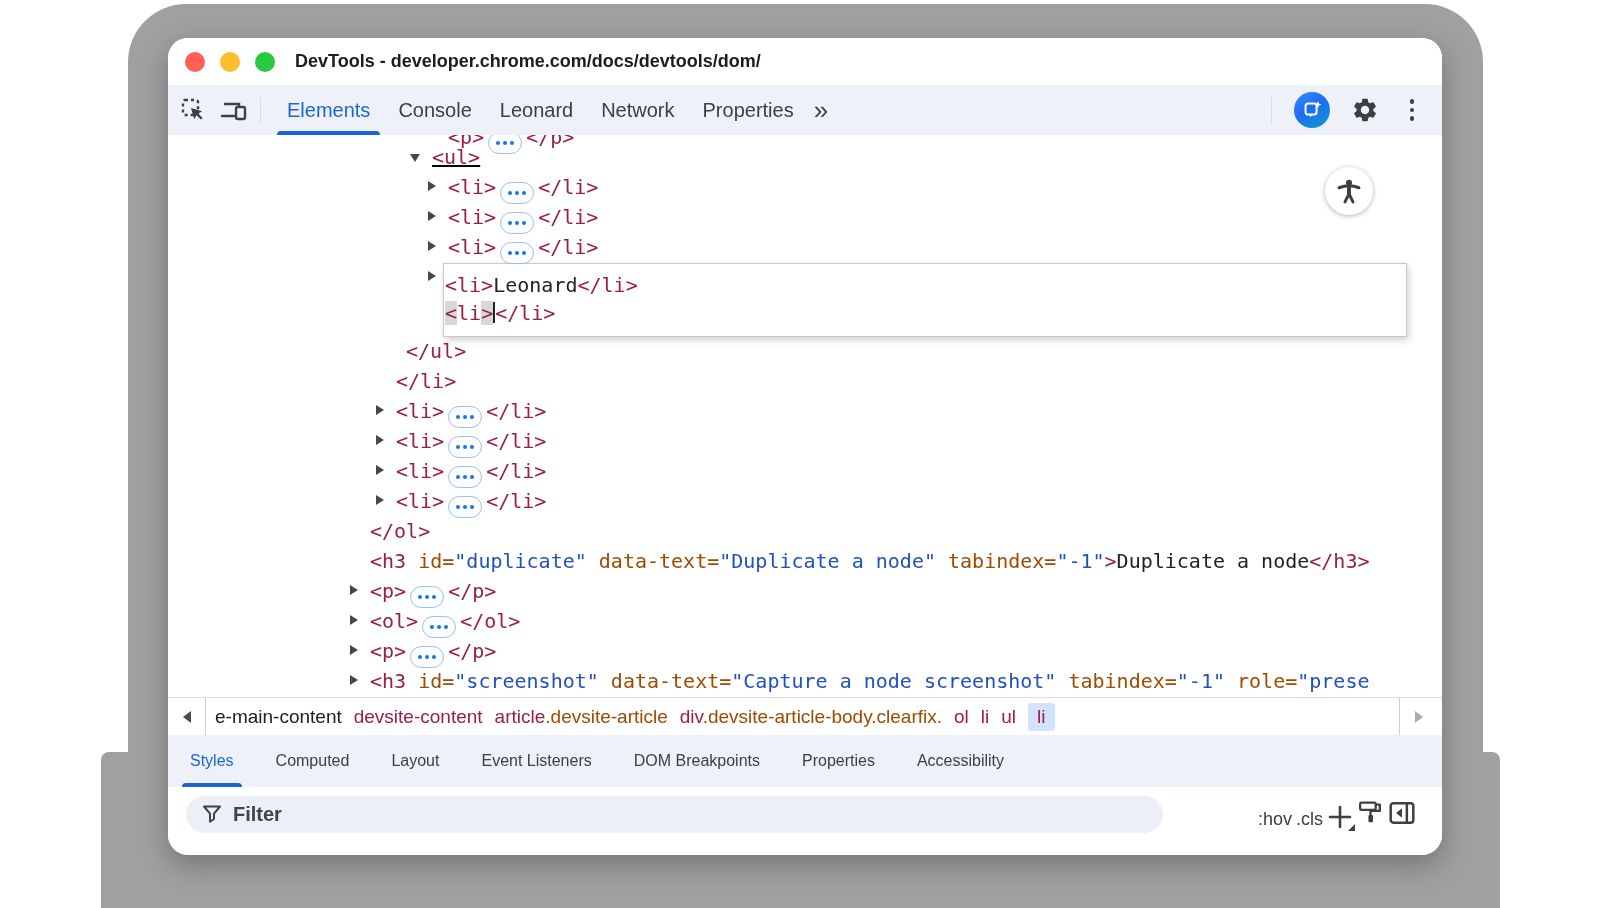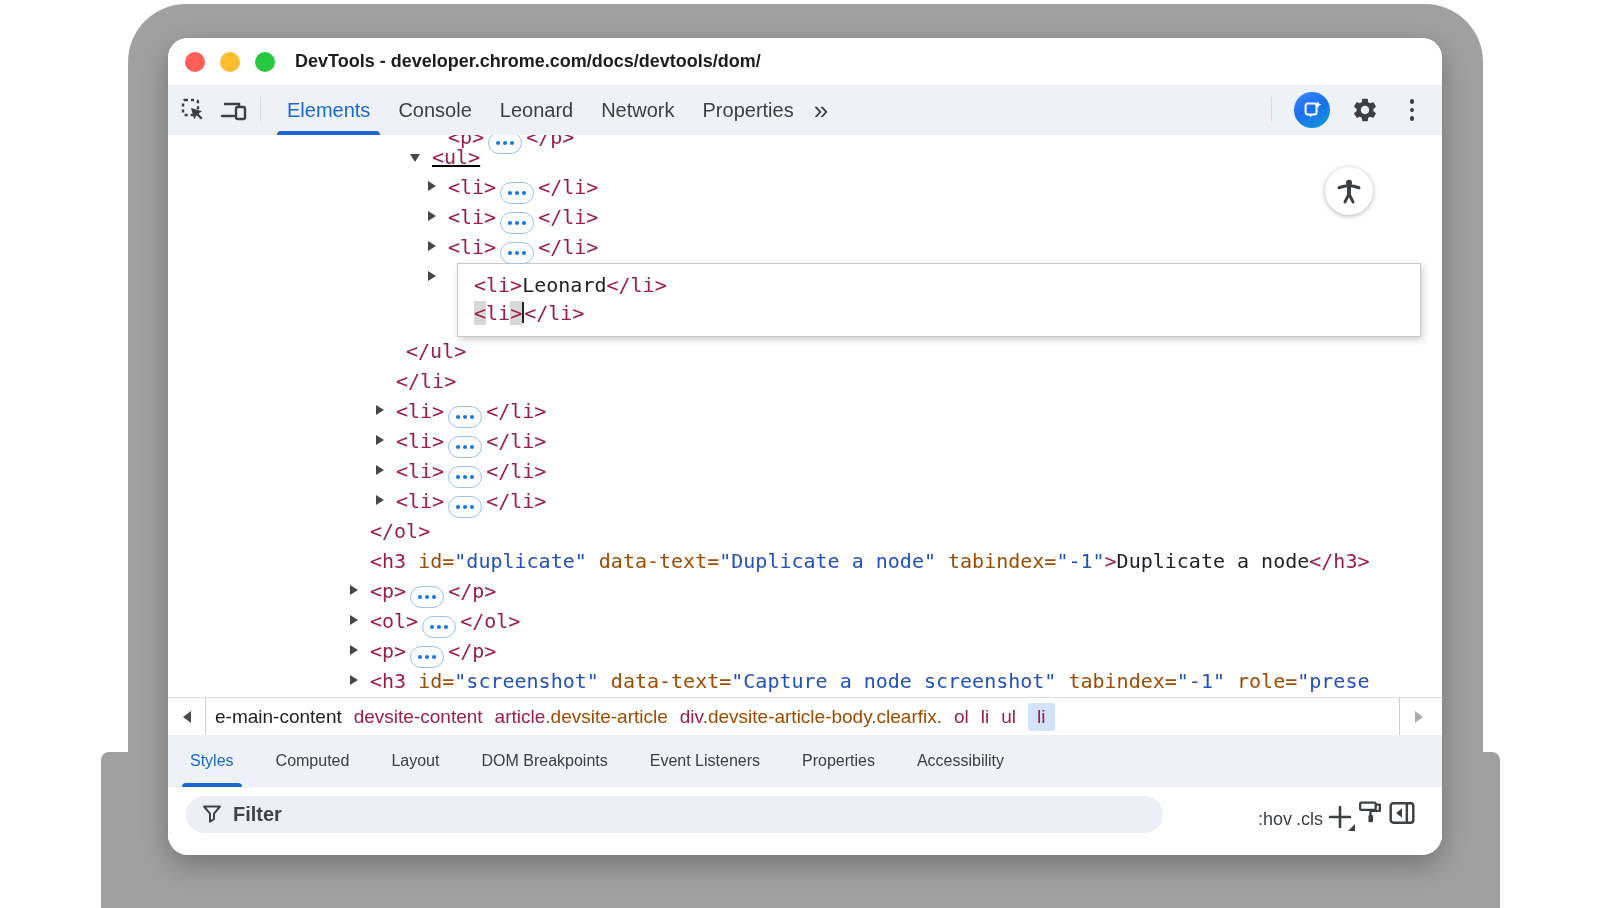--- a/index.html
+++ b/index.html
@@ -48,23 +48,23 @@
   .t-tag{color:var(--c-tag_red);}
   .t-attr{color:var(--c-attr_orange);}
   .t-val{color:var(--c-value_blue);}
   .t-txt{color:#202124;}
   .t-hl{color:var(--c-tag_red);background:#d8d8d8;}
   .pill{display:inline-block;width:32px;height:20px;border:1.5px solid #9dc0f0;border-radius:11px;
         background:#fbfdff;vertical-align:-4px;margin:0 4px;text-align:center;line-height:17px;}
   .pill i{display:inline-block;width:4px;height:4px;border-radius:50%;background:#1a73e8;margin:0 1.5px;vertical-align:middle;}
   .caret{display:inline-block;width:2px;height:21px;background:#202124;vertical-align:-3px;}
   
-  #edit-box{position:absolute;left:289px;top:128px;width:964px;height:74px;background:#fff;
+  #edit-box{position:absolute;left:275px;top:128px;width:964px;height:74px;background:#fff;
             border:1px solid #c9c9c9;box-shadow:2px 3px 7px rgba(0,0,0,.18);box-sizing:border-box;
-            padding:7px 16px;line-height:28px;font-family:"DejaVu Sans Mono",monospace;font-size:20px;}
+            padding:7px 1px;line-height:28px;font-family:"DejaVu Sans Mono",monospace;font-size:20px;}
   .ed-line{height:28px;white-space:pre;}
   
   .a11y-btn{position:absolute;left:1157px;top:32px;width:48px;height:48px;border-radius:50%;background:#fff;
             box-shadow:0 1px 5px rgba(0,0,0,.3);display:flex;align-items:center;justify-content:center;}
   
   .crumbbar{position:absolute;left:0;top:659px;right:0;height:38px;background:#fff;border-top:1px solid #dadce0;
             display:flex;align-items:center;font-size:19px;overflow:hidden;}
   .crumb-btn{width:37px;height:38px;border-right:1px solid #cfcfcf;border-bottom:1px solid #e6e6e6;background:#fff;
              display:flex;align-items:center;justify-content:center;flex:0 0 auto;}
   .crumb-btn.right{position:absolute;right:5px;top:0;border-left:1px solid #cfcfcf;border-right:none;}
@@ -207,22 +207,22 @@
         </div>
       <span class="crumb-btn right">
           <span class="arrow-r"></span>
         </span>
     </div>
 
     <div class="paneltabs" id="panel-tabs">
         <div class="ptab active">Styles</div>
         <div class="ptab">Computed</div>
         <div class="ptab">Layout</div>
+        <div class="ptab">Event Listeners</div>
         <div class="ptab">DOM Breakpoints</div>
-        <div class="ptab">Event Listeners</div>
         <div class="ptab">Properties</div>
         <div class="ptab">Accessibility</div>
       </div>
 
     <div class="filterbar">
       <div class="filter-pill">
         <svg width="20" height="19" viewBox="0 0 20 19">
           <path d="M2 1.5 H18 L12 8.6 V14 L8 16.8 V8.6 Z" fill="none" stroke="#3f4449" stroke-width="2" stroke-linejoin="round"></path>
         </svg>
         <span class="filter-text">Filter</span>

